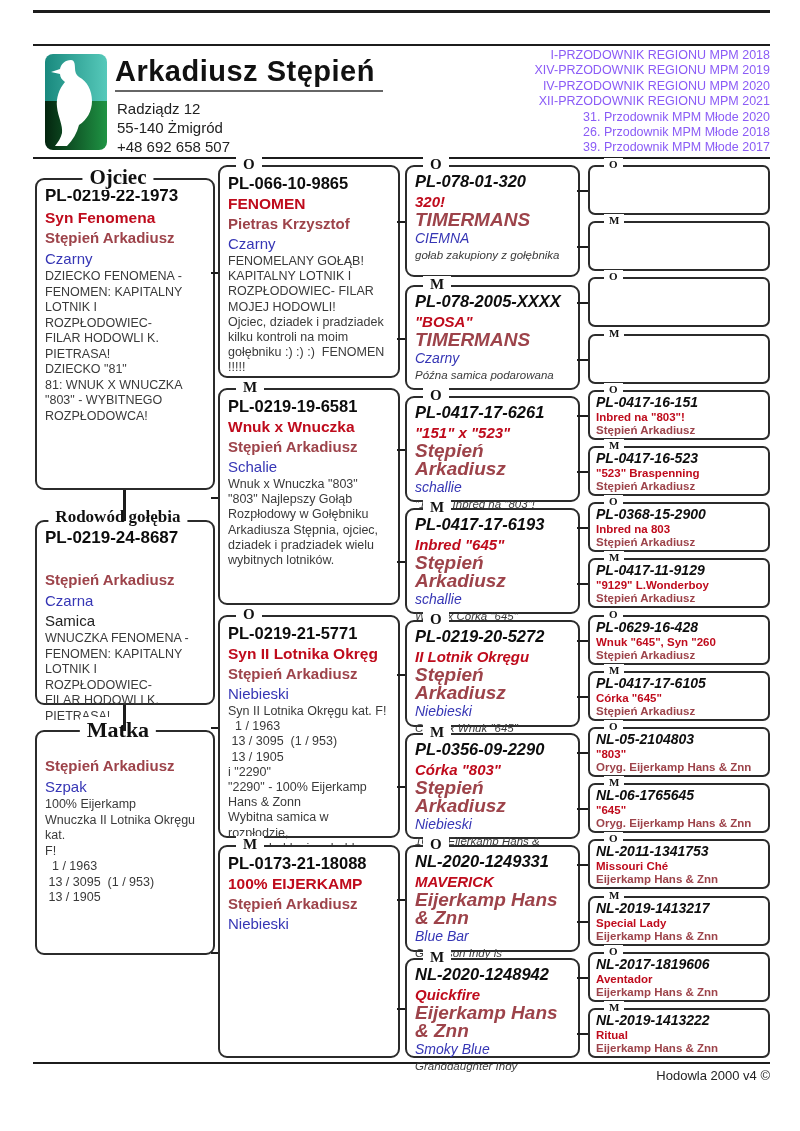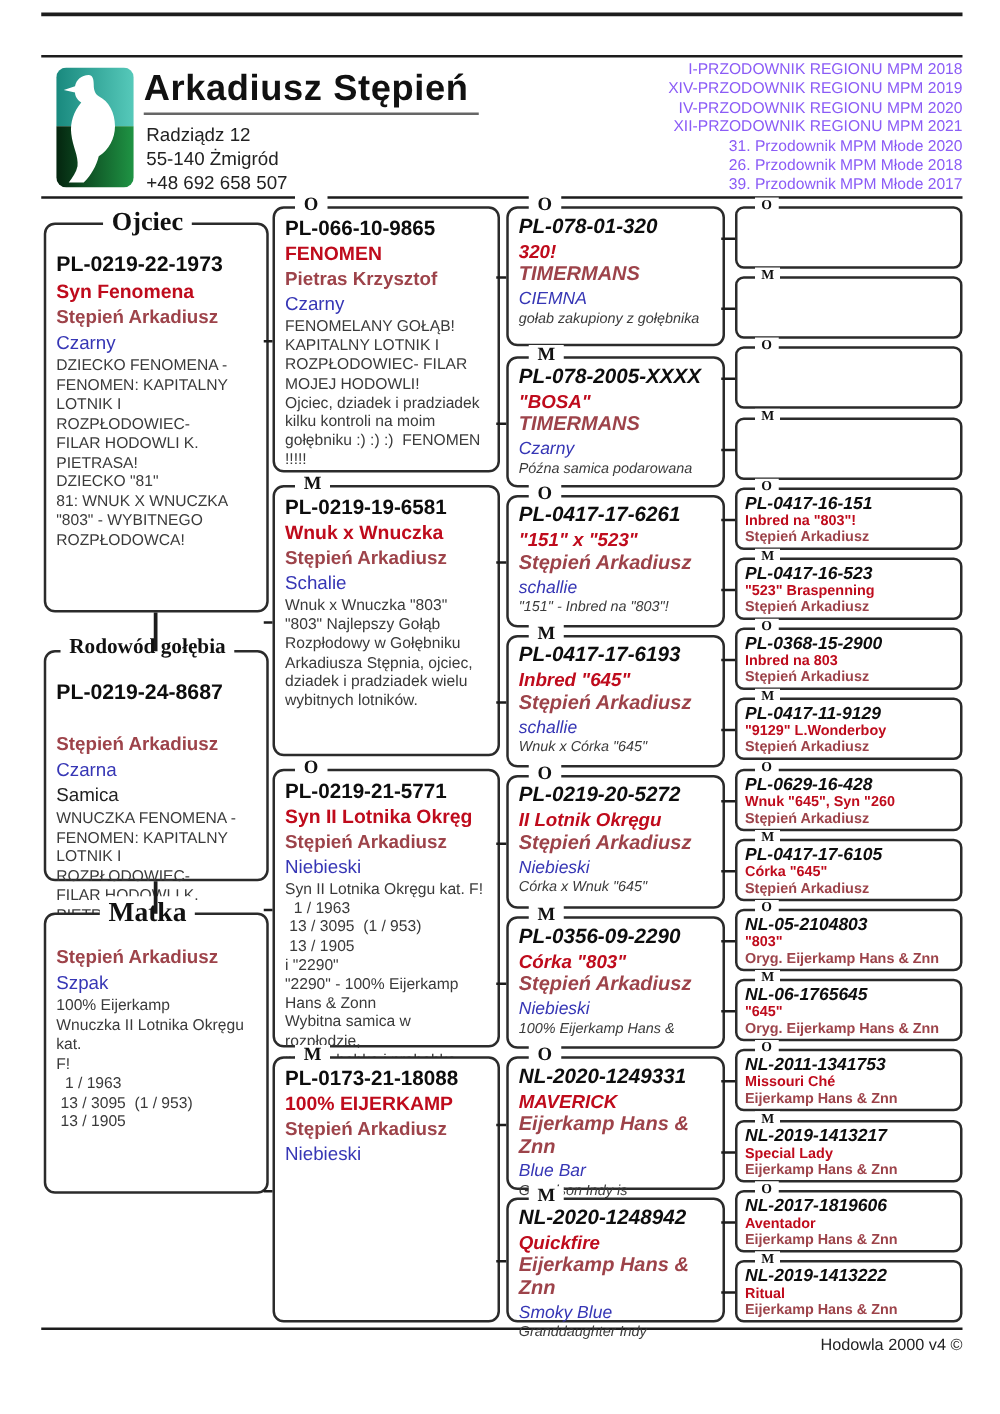--- a/index.html
+++ b/index.html
@@ -21,37 +21,37 @@
   .inner{overflow:hidden;}
   .ring{font-weight:bold;color:#0d0d0d;}
   .title{font-weight:bold;color:#bf0b1c;}
   .spacer{color:transparent;}
   .owner{font-weight:bold;color:#9d434a;}
   .colr{color:#3636b5;}
   .sex{color:#222;}
   .desc{color:#3a3a3a;white-space:pre-wrap;}
   .c1 .lbl{top:-15px;left:46%;transform:translateX(-50%);}
   .c1 .inner{padding:4px 8px;}
-  .c1 .ring{font-size:17px;line-height:24px;margin-top:16px;}
+  .c1 .ring{font-size:17px;line-height:24px;}
   .c1 .title,.c1 .spacer{font-size:15.5px;line-height:20px;}
   .c1 .owner{font-size:15px;line-height:20px;}
   .c1 .colr{font-size:15px;line-height:21px;}
   .c1 .sex{font-size:15px;line-height:20px;}
   .c1 .desc{font-size:12.5px;line-height:15.5px;}
   .c2 .lbl,.c3 .lbl{top:-11px;left:16px;font-size:15px;}
   .c2 .inner{padding:5px 8px;}
   .c2 .ring{font-size:16.5px;line-height:22px;}
   .c2 .title{font-size:15.5px;line-height:20px;}
   .c2 .owner{font-size:15px;line-height:19px;}
   .c2 .colr{font-size:15px;line-height:21px;}
   .c2 .desc{font-size:12.5px;line-height:15.2px;}
   .c3 .inner{padding:4px 8px;font-style:italic;}
   .c3 .ring{font-size:16.5px;line-height:21px;}
   .c3 .title{font-size:15px;line-height:19px;}
-  .c3 .owner{font-size:16px;line-height:18px;}
+  .c3 .owner{font-size:19px;line-height:18px;}
   .c3 .colr{font-size:14px;line-height:19px;}
   .c3 .desc{font-size:11.5px;line-height:15px;}
   .c4{border-radius:7px;}
   .c4 .lbl{top:-9px;left:14px;font-size:11px;padding:0 5px;}
   .c4 .inner{padding:2px 6px;}
   .c4 .ring{font-size:14px;line-height:16.5px;font-style:italic;}
   .c4 .title{font-size:11.5px;line-height:13.5px;}
   .c4 .owner{font-size:11.5px;line-height:13.5px;}
   .stub{position:absolute;height:2px;background:#1c1c1c;}
   .vline{position:absolute;width:3px;background:#1c1c1c;}

